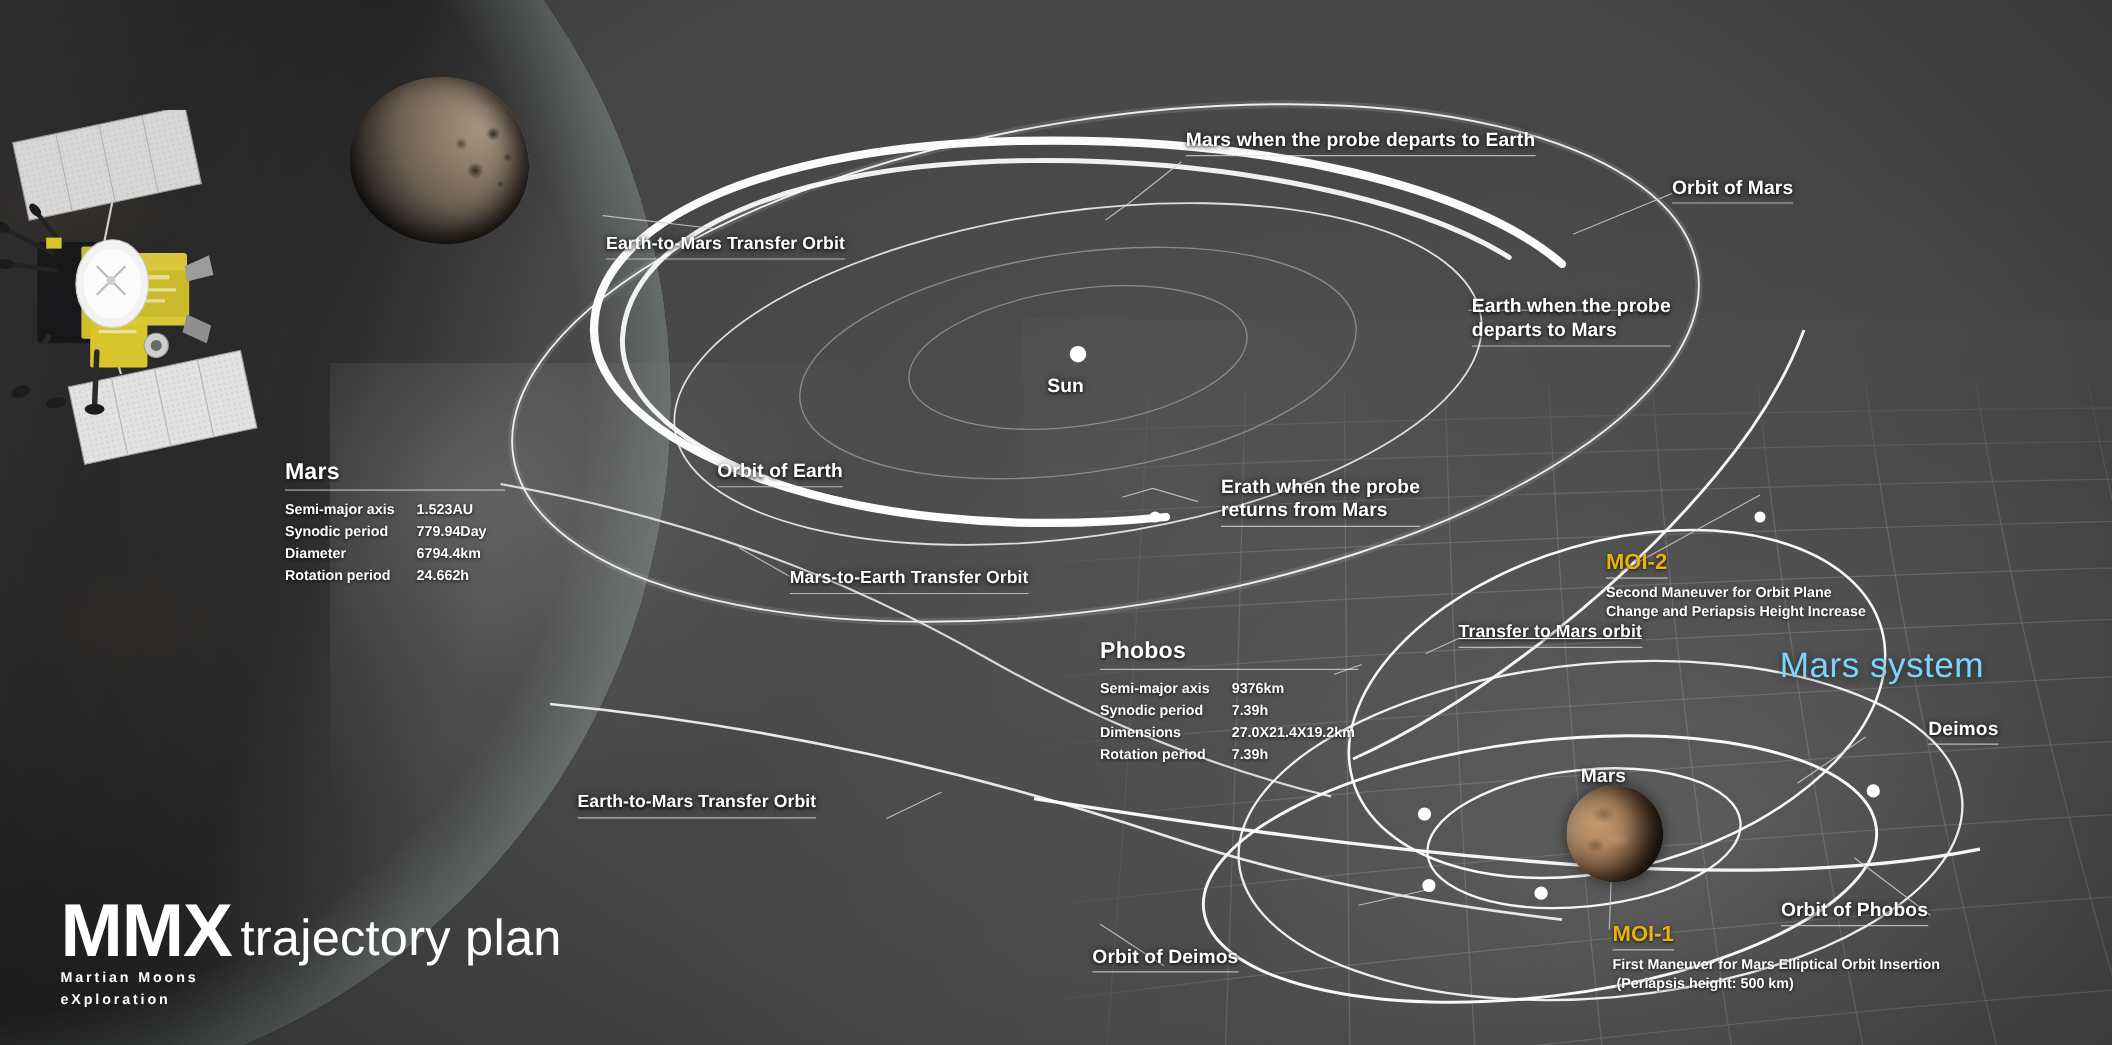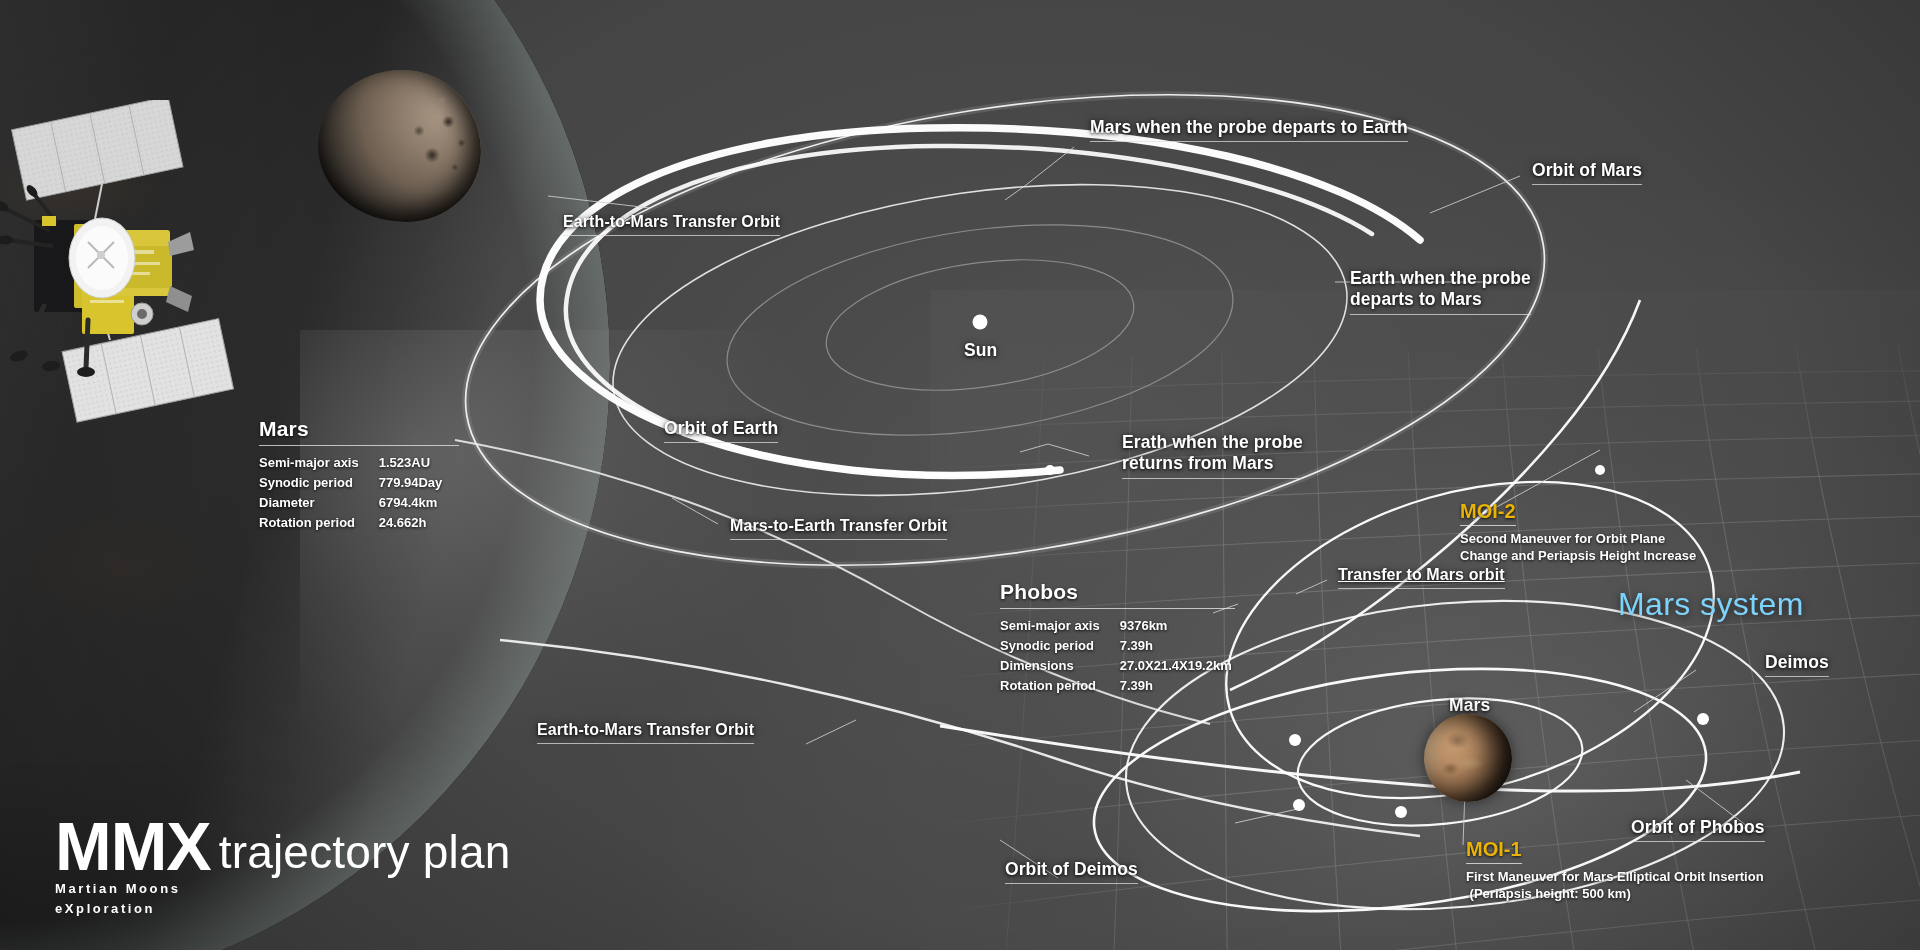--- a/index.html
+++ b/index.html
@@ -104,21 +104,21 @@
   .spacecraft{position:absolute;left:-10px;top:100px;width:300px;height:340px;}
   .spacecraft svg{display:block;}
 
   
   .vec{position:absolute;left:0;top:0;width:1920px;height:950px;pointer-events:none;}
 
   
   .lbl{
     position:absolute;color:#fff;font-weight:bold;letter-spacing:.1px;
     text-shadow:0 1px 3px rgba(0,0,0,.8), 0 0 7px rgba(0,0,0,.55);
-    white-space:pre;line-height:1.22;margin-left:12px;
+    white-space:pre;line-height:1.22;
   }
   .lbl.ul{border-bottom:1px solid rgba(225,225,225,.72);padding-bottom:3px;}
   .s17{font-size:17.5px;}
   .s16{font-size:16px;text-align:right;}
 
   .moi-title{font-size:20px;font-weight:bold;color:#eab308;
     text-shadow:0 1px 3px rgba(0,0,0,.85);}
   .moi-rule{height:1px;background:rgba(230,230,230,.8);margin-top:2px;}
   .moi-desc{font-size:13px;font-weight:bold;color:#fff;line-height:1.32;
     text-shadow:0 1px 3px rgba(0,0,0,.85);white-space:pre;margin-top:4px;}

